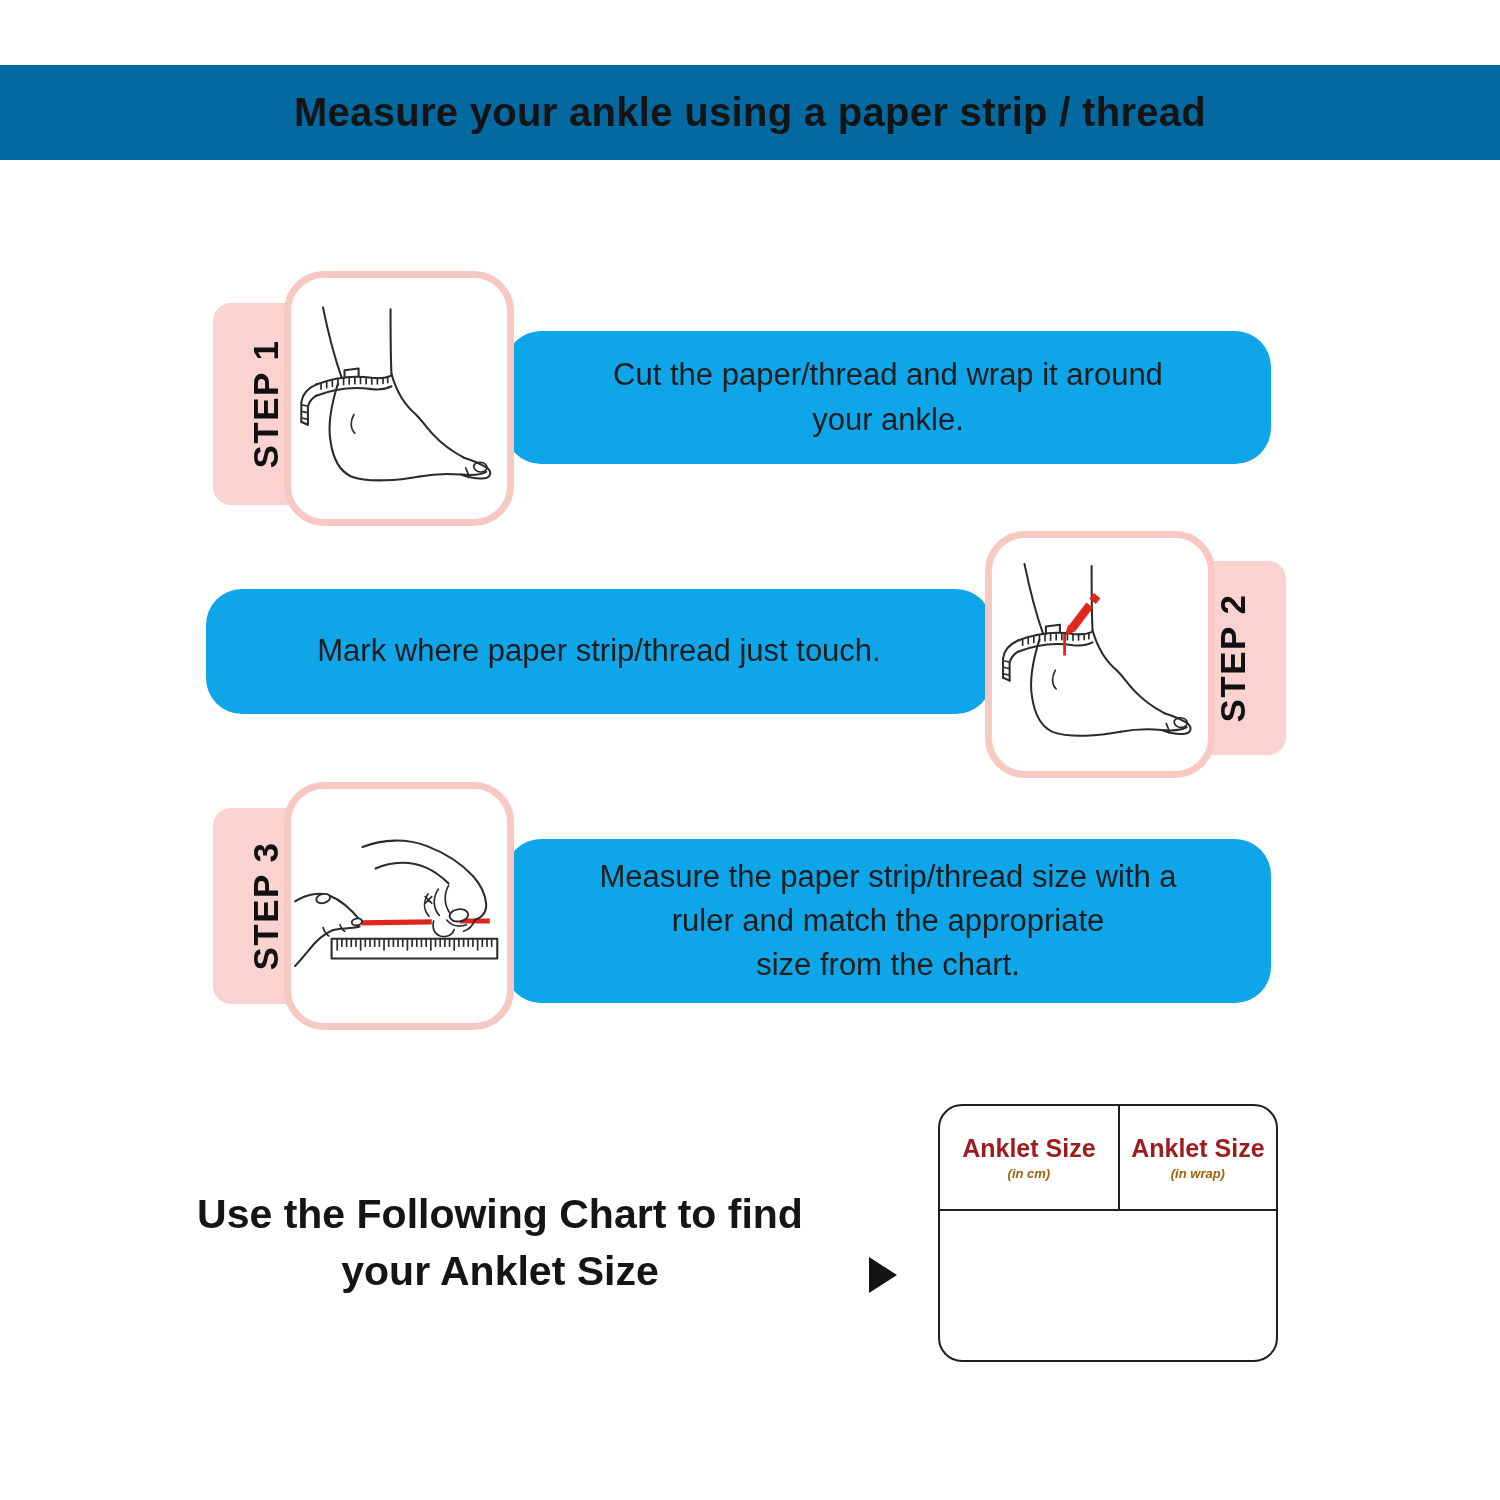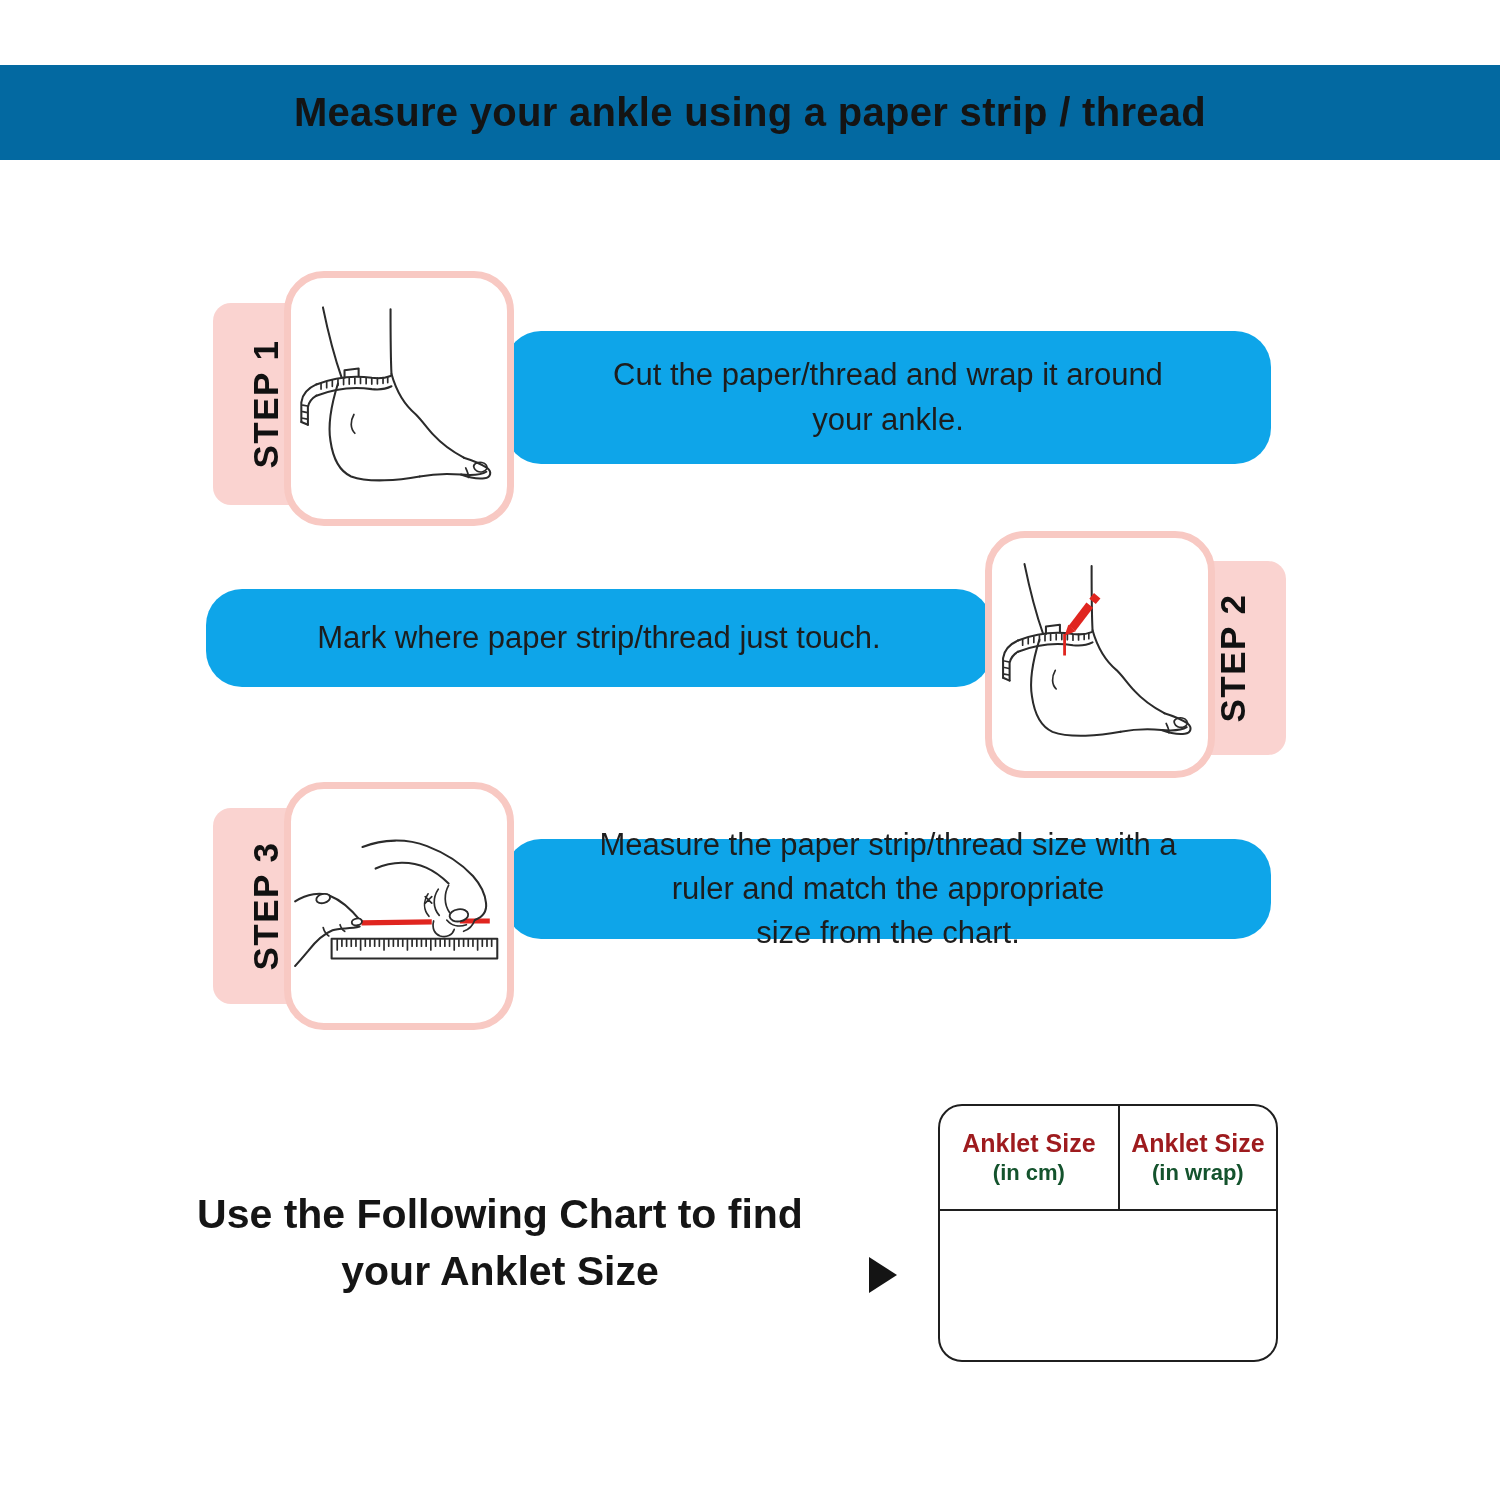--- a/index.html
+++ b/index.html
@@ -36,46 +36,46 @@
     position:absolute;background:#ffffff;border:7px solid #F8C9C3;border-radius:40px;
     z-index:2;box-sizing:border-box;display:flex;align-items:center;justify-content:center;
     overflow:hidden;
   }
   .imgbox svg{width:100%;height:100%;display:block;}
   
   .b1{left:505px;top:331px;width:766px;height:133px;}
   .l1{left:213px;top:303px;width:106px;height:202px;}
   .i1{left:284px;top:271px;width:230px;height:255px;}
   
-  .b2{left:206px;top:589px;width:786px;height:98px;}
+  .b2{left:206px;top:589px;width:786px;height:125px;}
   .l2{left:1180px;top:561px;width:106px;height:194px;}
   .i2{left:985px;top:531px;width:230px;height:247px;}
   
-  .b3{left:505px;top:839px;width:766px;height:100px;}
+  .b3{left:505px;top:839px;width:766px;height:164px;}
   .l3{left:213px;top:808px;width:106px;height:196px;}
   .i3{left:284px;top:782px;width:230px;height:248px;}
   
   .chart-caption{
     position:absolute;left:140px;top:1186px;width:720px;text-align:center;
     font-size:41px;font-weight:700;color:#151515;line-height:1.38;white-space:pre-line;
   }
   .arrow{position:absolute;left:868px;top:1256px;width:30px;height:38px;}
   .size-table-wrap{
     position:absolute;left:938px;top:1104px;width:340px;height:258px;
     border:2px solid #1f1f1f;border-radius:24px;background:#fff;overflow:hidden;
     box-sizing:border-box;
   }
   .size-table{width:100%;height:100%;border-collapse:collapse;table-layout:fixed;}
   .size-table th,.size-table td{text-align:center;vertical-align:middle;padding:0;}
   .size-table th{height:103px;border-bottom:2px solid #1f1f1f;}
   .size-table th:first-child,.size-table td:first-child{border-right:2px solid #1f1f1f;}
   .size-table td{height:48px;font-size:24px;font-weight:700;color:#141414;border-bottom:2px solid #1f1f1f;}
   .size-table tr:last-child td{border-bottom:none;}
   .th-title{display:block;font-size:25px;font-weight:800;color:#9E1B1E;line-height:1.15;}
-  .th-sub{display:block;font-size:22px;font-weight:700;color:#14532d;margin-top:3px;}
+  .th-sub{display:block;font-size:13px;font-weight:700;color:#a16207;margin-top:3px;font-style:italic;}
   
   .ink{stroke:#2b2b2b;stroke-width:2.2;fill:none;stroke-linecap:round;stroke-linejoin:round;}
   .ink-thin{stroke:#2b2b2b;stroke-width:1.8;fill:none;stroke-linecap:round;}
   .red-stroke{stroke:#E0251F;fill:none;}
   .nail{stroke:#2b2b2b;stroke-width:2;fill:#ffffff;}
 </style>
 </head>
 <body>
 
 <div class="canvas">

